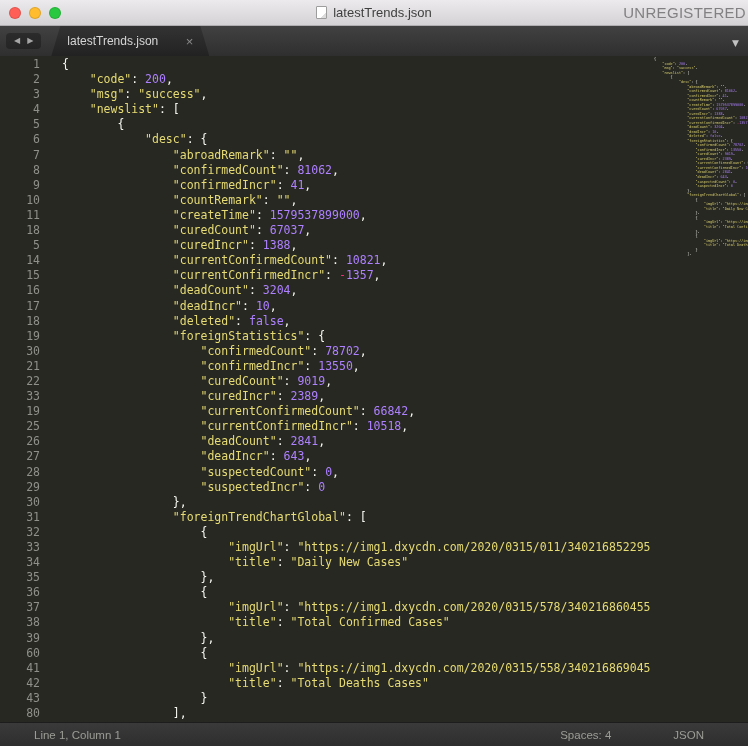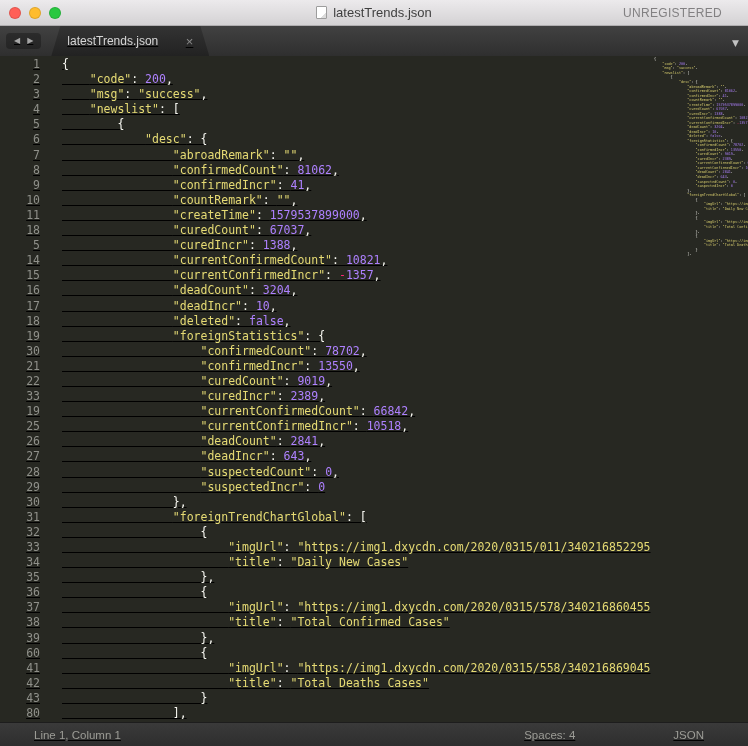--- a/index.html
+++ b/index.html
@@ -1,31 +1,31 @@
 <!DOCTYPE html>
 <html style="--c-background: #272822; --c-punctuation: #f8f8f2; --c-string: #e6db74; --c-number: #ae81ff; --c-keyword: #ae81ff; --c-negative: #f92672;"><head>
 <meta charset="utf-8">
 <style>
   * { margin:0; padding:0; box-sizing:border-box; }
   html,body { width:748px; height:746px; overflow:hidden; }
   body { font-family:"Liberation Sans", sans-serif; background:#272822; }
-  .window { width:748px; height:746px; display:flex; flex-direction:column; position:relative;text-decoration:underline; }
+  .window { width:748px; height:746px; display:flex; flex-direction:column; position:relative; }
 
   
   .titlebar { flex:0 0 26px; height:26px; background:linear-gradient(#eceaec,#d4d2d4);
               border-bottom:1px solid #b0aeb0; display:flex; align-items:center; position:relative; }
   .traffic { display:flex; gap:8px; padding-left:9px; z-index:2; }
   .light { width:12px; height:12px; border-radius:50%; border:1px solid rgba(0,0,0,0.12); }
   .light.red { background:#ff5f57; } .light.yellow { background:#febc2e; } .light.green { background:#28c840; }
   .title-center { position:absolute; left:0; right:0; top:0; bottom:0; display:flex; align-items:center;
                   justify-content:center; gap:6px; color:#3f3f3f; font-size:13px; font-weight:400; }
   .doc-icon { width:11px; height:13px; background:linear-gradient(135deg,#ffffff 72%,#dcdcdc 72%);
               border:1px solid #9d9d9d; border-radius:1px; }
-  .unregistered { position:absolute; right:26px; top:0; bottom:0; display:flex; align-items:center;
-                  color:#828082; font-size:12px; letter-spacing:0.3px; }
+  .unregistered { position:absolute; right:2px; top:0; bottom:0; display:flex; align-items:center;
+                  color:#828082; font-size:15px; letter-spacing:0.3px; }
 
   
   .tabbar { flex:0 0 30px; height:30px; background:linear-gradient(#414141,#2f2f2f);
             display:flex; align-items:stretch; position:relative; }
   .nav { align-self:center; margin-left:6px; display:flex; gap:7px; background:rgba(0,0,0,0.28);
          border-radius:4px; padding:3px 8px; }
   .nav-arrow { color:#a6a6a6; font-size:8px; line-height:10px; font-family:"DejaVu Sans", sans-serif; cursor:default; }
   .tab { margin-left:10px; width:158px; background:linear-gradient(#333333,#222222);
          clip-path:polygon(9px 0, calc(100% - 9px) 0, 100% 100%, 0 100%);
          display:flex; align-items:center; justify-content:space-between; padding:0 16px; }
@@ -49,21 +49,21 @@
 
   .minimap { flex:0 0 96px; width:96px; position:relative; overflow:hidden; background:#272822; }
   .minimap-content { position:absolute; top:1px; left:2px; width:660px; white-space:pre;
                      transform:scale(0.30); transform-origin:0 0; opacity:0.9; }
 
   
   .statusbar { flex:0 0 24px; height:24px; background:linear-gradient(#3a3a3a,#2e2e2e);
                border-top:1px solid #1d1d1d; display:flex; align-items:center;
                color:#9c9c96; font-size:11.5px; }
   .status-pos { padding-left:34px; }
-  .status-right { margin-left:auto; display:flex; gap:98px; padding-right:44px;align-items:center; }
+  .status-right { margin-left:auto; display:flex; gap:62px; padding-right:44px;align-items:center; }
 
   
   .watermark { position:absolute; right:3px; bottom:12px; font-size:13.5px;
                color:rgba(215,215,215,0.55); text-shadow:0 0 2px rgba(0,0,0,0.5);
                letter-spacing:0.2px; pointer-events:none; z-index:5; }
 </style>
 </head>
 <body>
 
 <div class="window">

